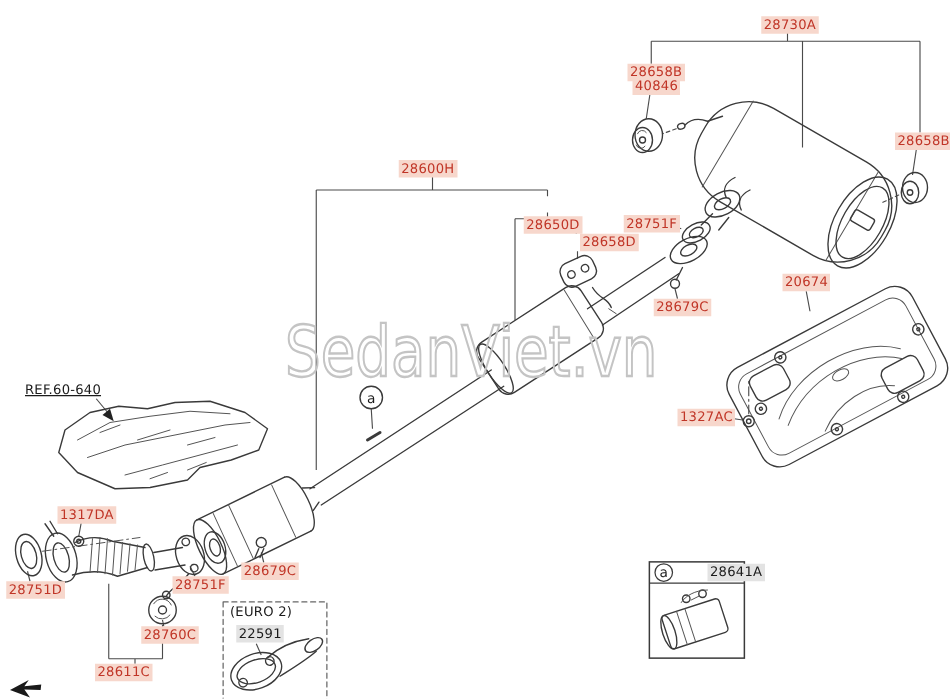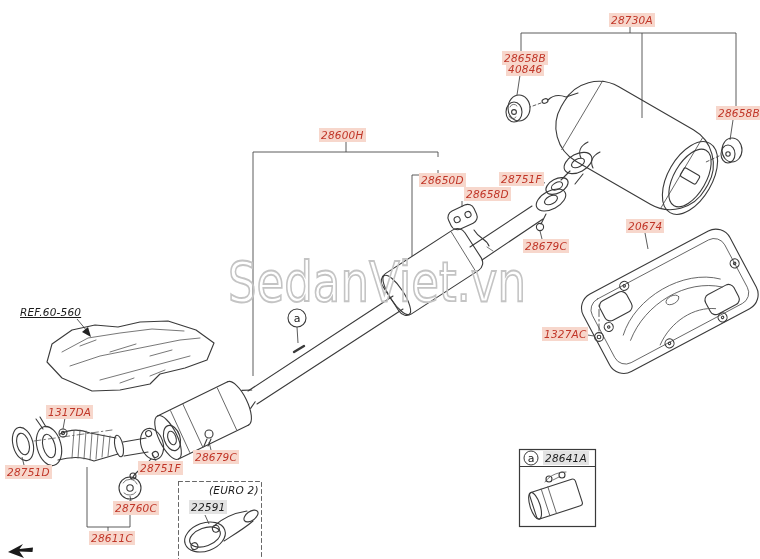--- a/index.html
+++ b/index.html
@@ -5,24 +5,23 @@
   html,body{margin:0;padding:0;background:#ffffff;}
   .stage{
     position:relative;width:760px;height:559px;background:#ffffff;overflow:hidden;
     font-family:"DejaVu Sans","Liberation Sans",sans-serif;
   }
   svg{position:absolute;left:0;top:0;z-index:1;}
   .callout{
     position:absolute;z-index:5;font-size:10.5px;line-height:12px;
     padding:1px 2px;background:#f7d7cc;color:#c03527;white-space:nowrap;
     letter-spacing:0.2px;
-    font-style:italic;
   }
   .callout.gray{background:#e3e3e3;color:#1b1b1b;}
-  .callout.plain{background:transparent;color:#1b1b1b;margin-left:25px;}
+  .callout.plain{background:transparent;color:#1b1b1b;}
   .callout.ref{background:transparent;color:#1b1b1b;text-decoration:underline;}
   .art{stroke:#3a3a3a;stroke-width:1.1;fill:none;stroke-linecap:round;stroke-linejoin:round;}
   .thin{stroke-width:0.8;stroke:#555;}
   .lead{stroke:#4a4a4a;stroke-width:0.9;fill:none;}
   .dash{stroke-dasharray:3 2.5;}
   .dashdot{stroke-dasharray:7 3 1.5 3;}
   .wm{fill:none;stroke:#c4c4c4;stroke-width:1.9;font-size:56px;font-family:"DejaVu Sans",sans-serif;}
   .mark{font-size:11px;fill:#1b1b1b;font-family:"DejaVu Sans",sans-serif;}
 </style>
 </head>
@@ -272,24 +271,24 @@
 <div class="callout" style="left:502px;top:51px">28658B</div>
 <div class="callout" style="left:506px;top:62px">40846</div>
 <div class="callout" style="left:716px;top:106px">28658B</div>
 <div class="callout" style="left:319px;top:128px">28600H</div>
 <div class="callout" style="left:419px;top:173px">28650D</div>
 <div class="callout" style="left:464px;top:187px">28658D</div>
 <div class="callout" style="left:499px;top:172px">28751F</div>
 <div class="callout" style="left:523px;top:239px">28679C</div>
 <div class="callout" style="left:626px;top:219px">20674</div>
 <div class="callout" style="left:542px;top:327px">1327AC</div>
-<div class="callout ref" style="left:18px;top:305px">REF.60-560</div>
+<div class="callout ref" style="left:18px;top:305px">REF.60-640</div>
 <div class="callout" style="left:46px;top:405px">1317DA</div>
 <div class="callout" style="left:5px;top:465px">28751D</div>
 <div class="callout" style="left:138px;top:461px">28751F</div>
 <div class="callout" style="left:193px;top:450px">28679C</div>
 <div class="callout" style="left:113px;top:501px">28760C</div>
-<div class="callout" style="left:89px;top:531px">28611C</div>
+<div class="callout" style="left:76px;top:531px">28611C</div>
 <div class="callout plain" style="left:182px;top:483px">(EURO 2)</div>
 <div class="callout gray" style="left:189px;top:500px">22591</div>
-<div class="callout gray" style="left:543px;top:451px">28641A</div>
+<div class="callout gray" style="left:566px;top:451px">28641A</div>
 
 </div>
 
 </body></html>

